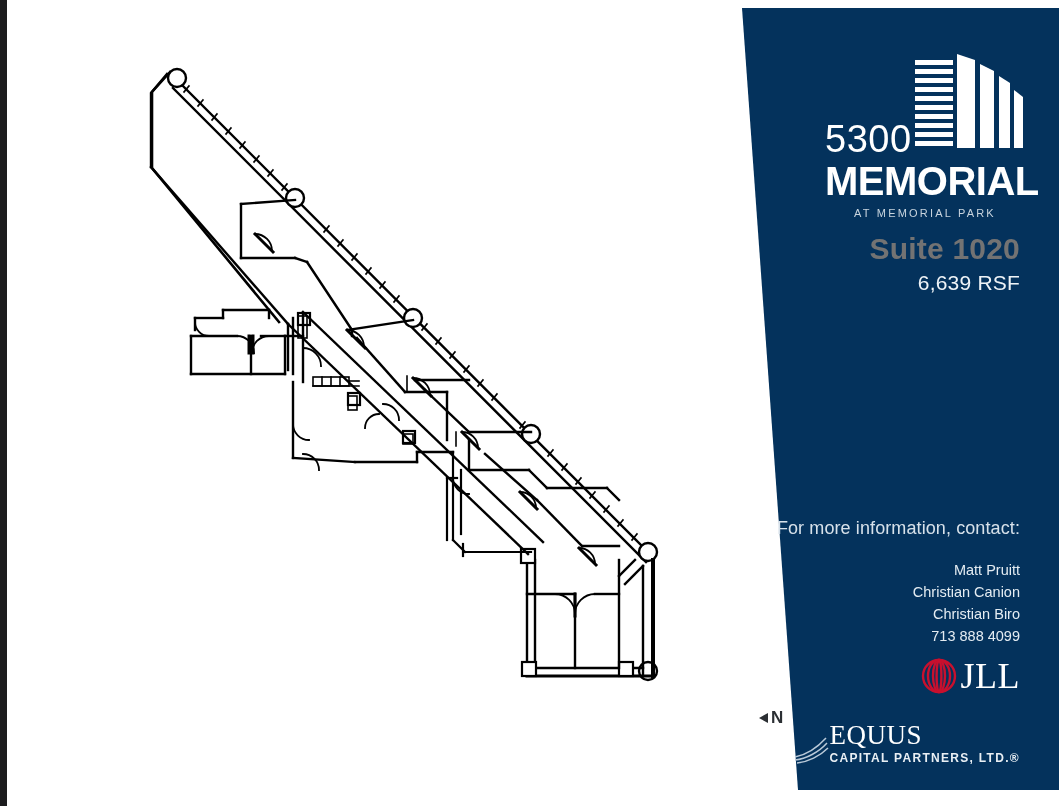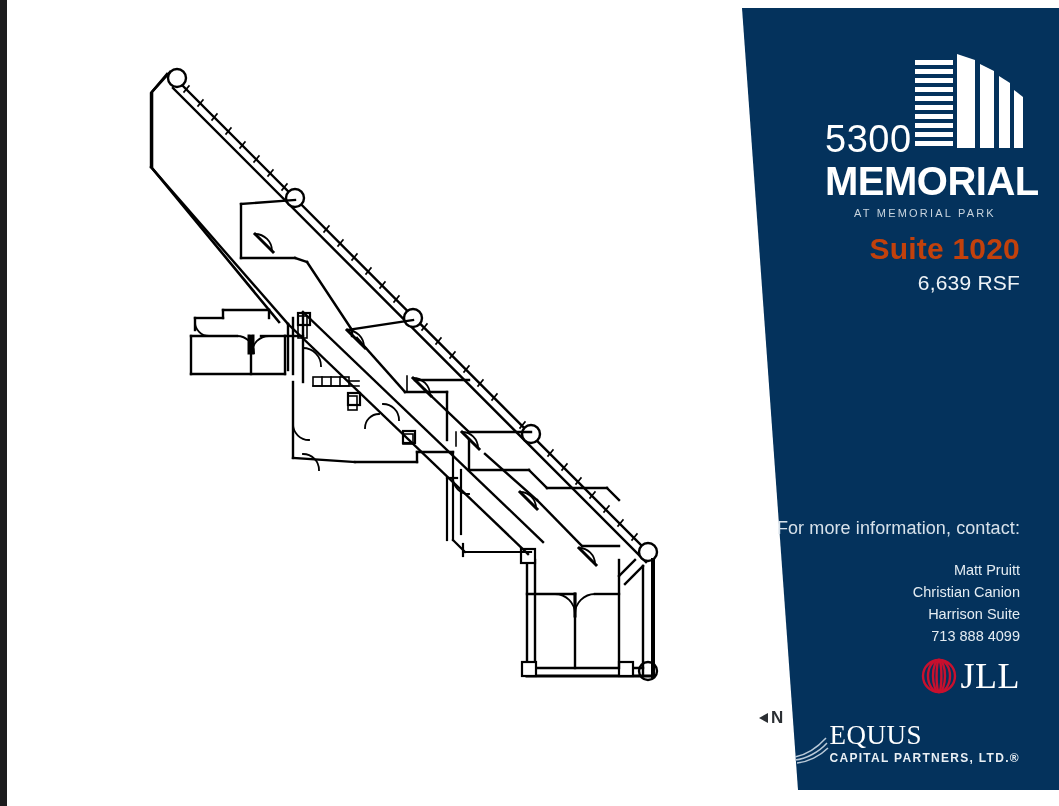--- a/index.html
+++ b/index.html
@@ -93,21 +93,21 @@
   
   #suite-block {
     position: absolute;
     left: 0; top: 232px;
     width: 320px;
     text-align: right;
   }
   #suite-name {
     font-size: 30px;
     font-weight: bold;
-    color: #c2410c;
+    color: #737373;
     letter-spacing: 0.2px;
     line-height: 1.15;
   }
   #suite-size {
     font-size: 21px;
     font-weight: 300;
     color: #eef3f7;
     letter-spacing: 0.2px;
     line-height: 1.25;
     margin-top: 3px;
@@ -462,21 +462,21 @@
       <div id="suite-block">
         <div id="suite-name">Suite 1020</div>
         <div id="suite-size">6,639 RSF</div>
       </div>
 
       <div id="contact-block">
         <div id="contact-heading">For more information, contact:</div>
         <div id="contact-names">
           <div class="contact-name">Matt Pruitt</div>
           <div class="contact-name">Christian Canion</div>
-          <div class="contact-name">Harrison Suite</div>
+          <div class="contact-name">Christian Biro</div>
           <div class="contact-name">713 888 4099</div>
         </div>
       </div>
 
       <div id="jll-logo">
         <span id="jll-inner">
           <svg width="40" height="42" viewBox="0 0 40 42">
             <g fill="none" stroke="#c8102e" stroke-width="2.4">
               <ellipse cx="20" cy="21" rx="6" ry="16"></ellipse>
               <ellipse cx="20" cy="21" rx="11" ry="16"></ellipse>

